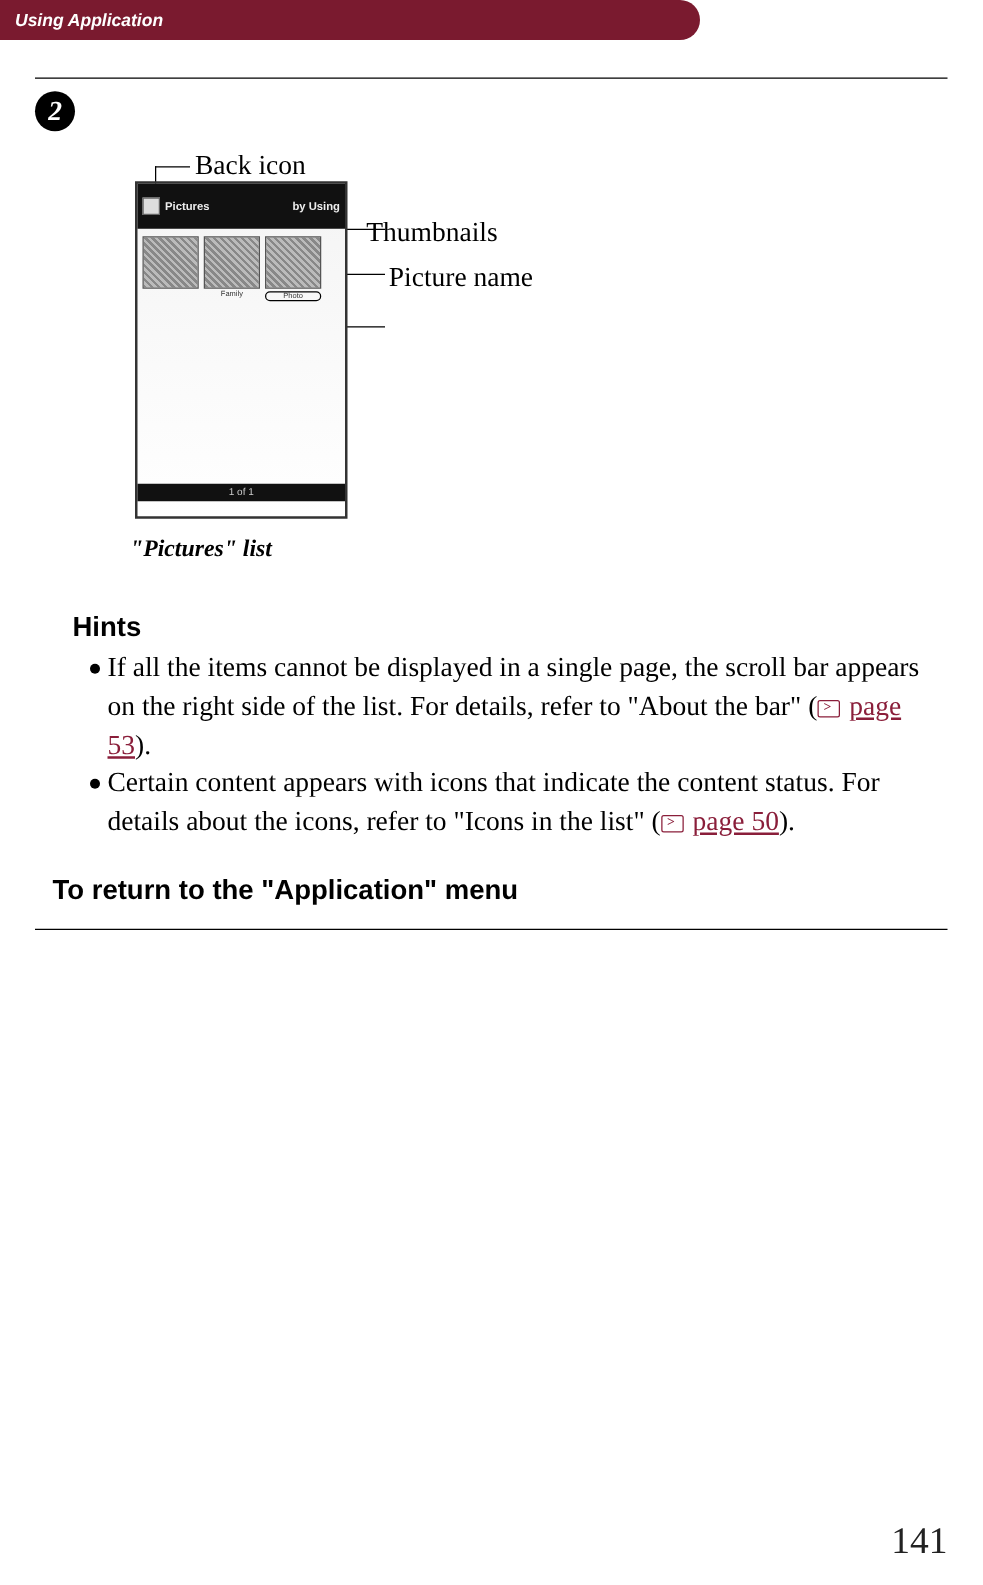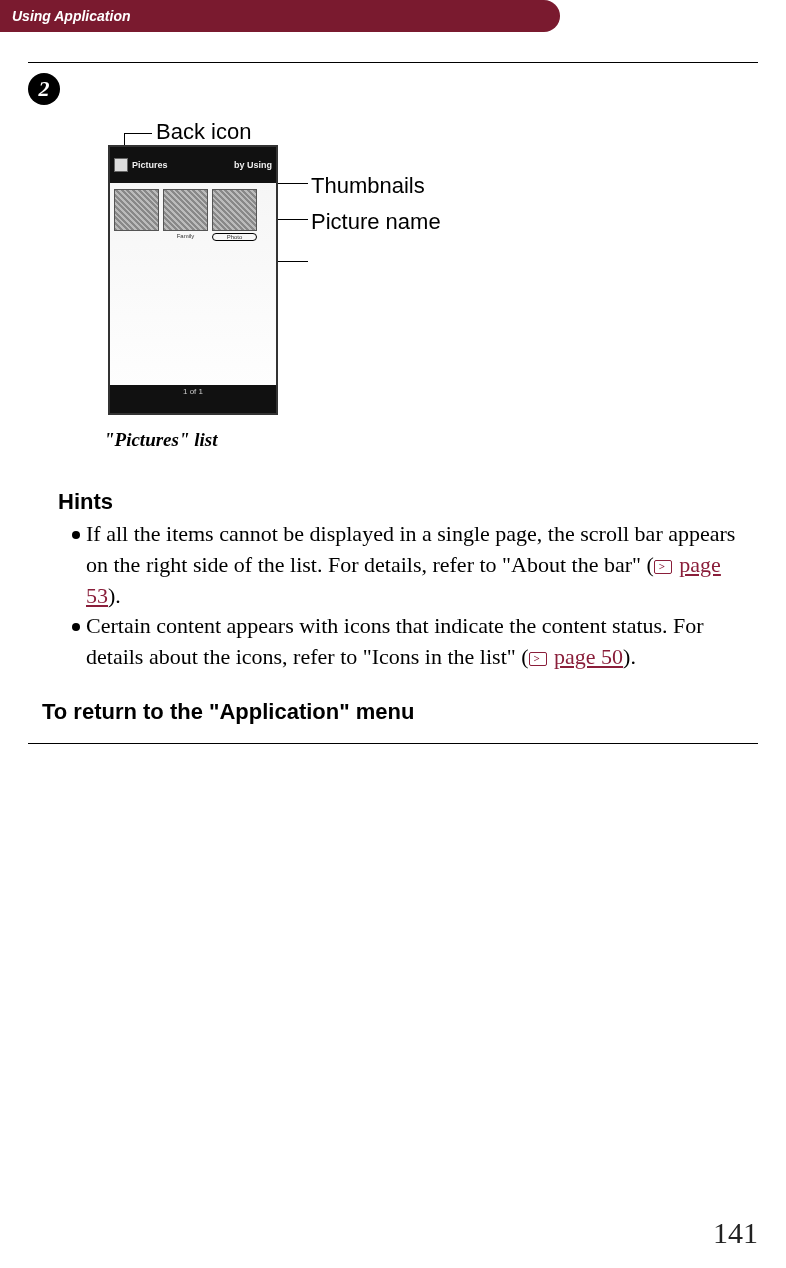--- a/index.html
+++ b/index.html
@@ -60,25 +60,25 @@
     font-family: Georgia, 'Times New Roman', serif;
   }
   .diagram {
     margin-left: 50px;
     position: relative;
     height: 340px;
   }
   .callout {
     position: absolute;
     font-size: 22px;
-    font-family: Liberation Sans, sans-serif;
+    font-family: Liberation Serif, serif;
     text-align: right;
   }
   .callout.back { left: 78px; top: 0; }
-  .callout.thumbs { left: 233px; top: 54px; }
+  .callout.thumbs { left: 215px; top: 54px; }
   .callout.picname { left: 233px; top: 90px; }
   .callout.transdate { left: 233px; top: 132px; }
   .device-img {
     position: absolute;
     left: 30px;
     top: 26px;
     width: 170px;
     height: 270px;
     border: 2px solid #333;
     background: linear-gradient(#f4f4f4, #fff);
@@ -120,23 +120,23 @@
     margin-top: 2px;
     color: #333;
   }
   .th-date {
     font-size: 5px;
     text-align: center;
     color: #666;
   }
   .device-footer {
     position: absolute;
-    bottom: 0;
+    bottom: 12px;
     left: 0; right: 0;
-    height: 28px;
+    height: 14px;
     background: #111;
     color: #ccc;
     font-size: 8px;
     text-align: center;
     line-height: 14px;
   }
   
   .line {
     position: absolute;
     background: #000;

